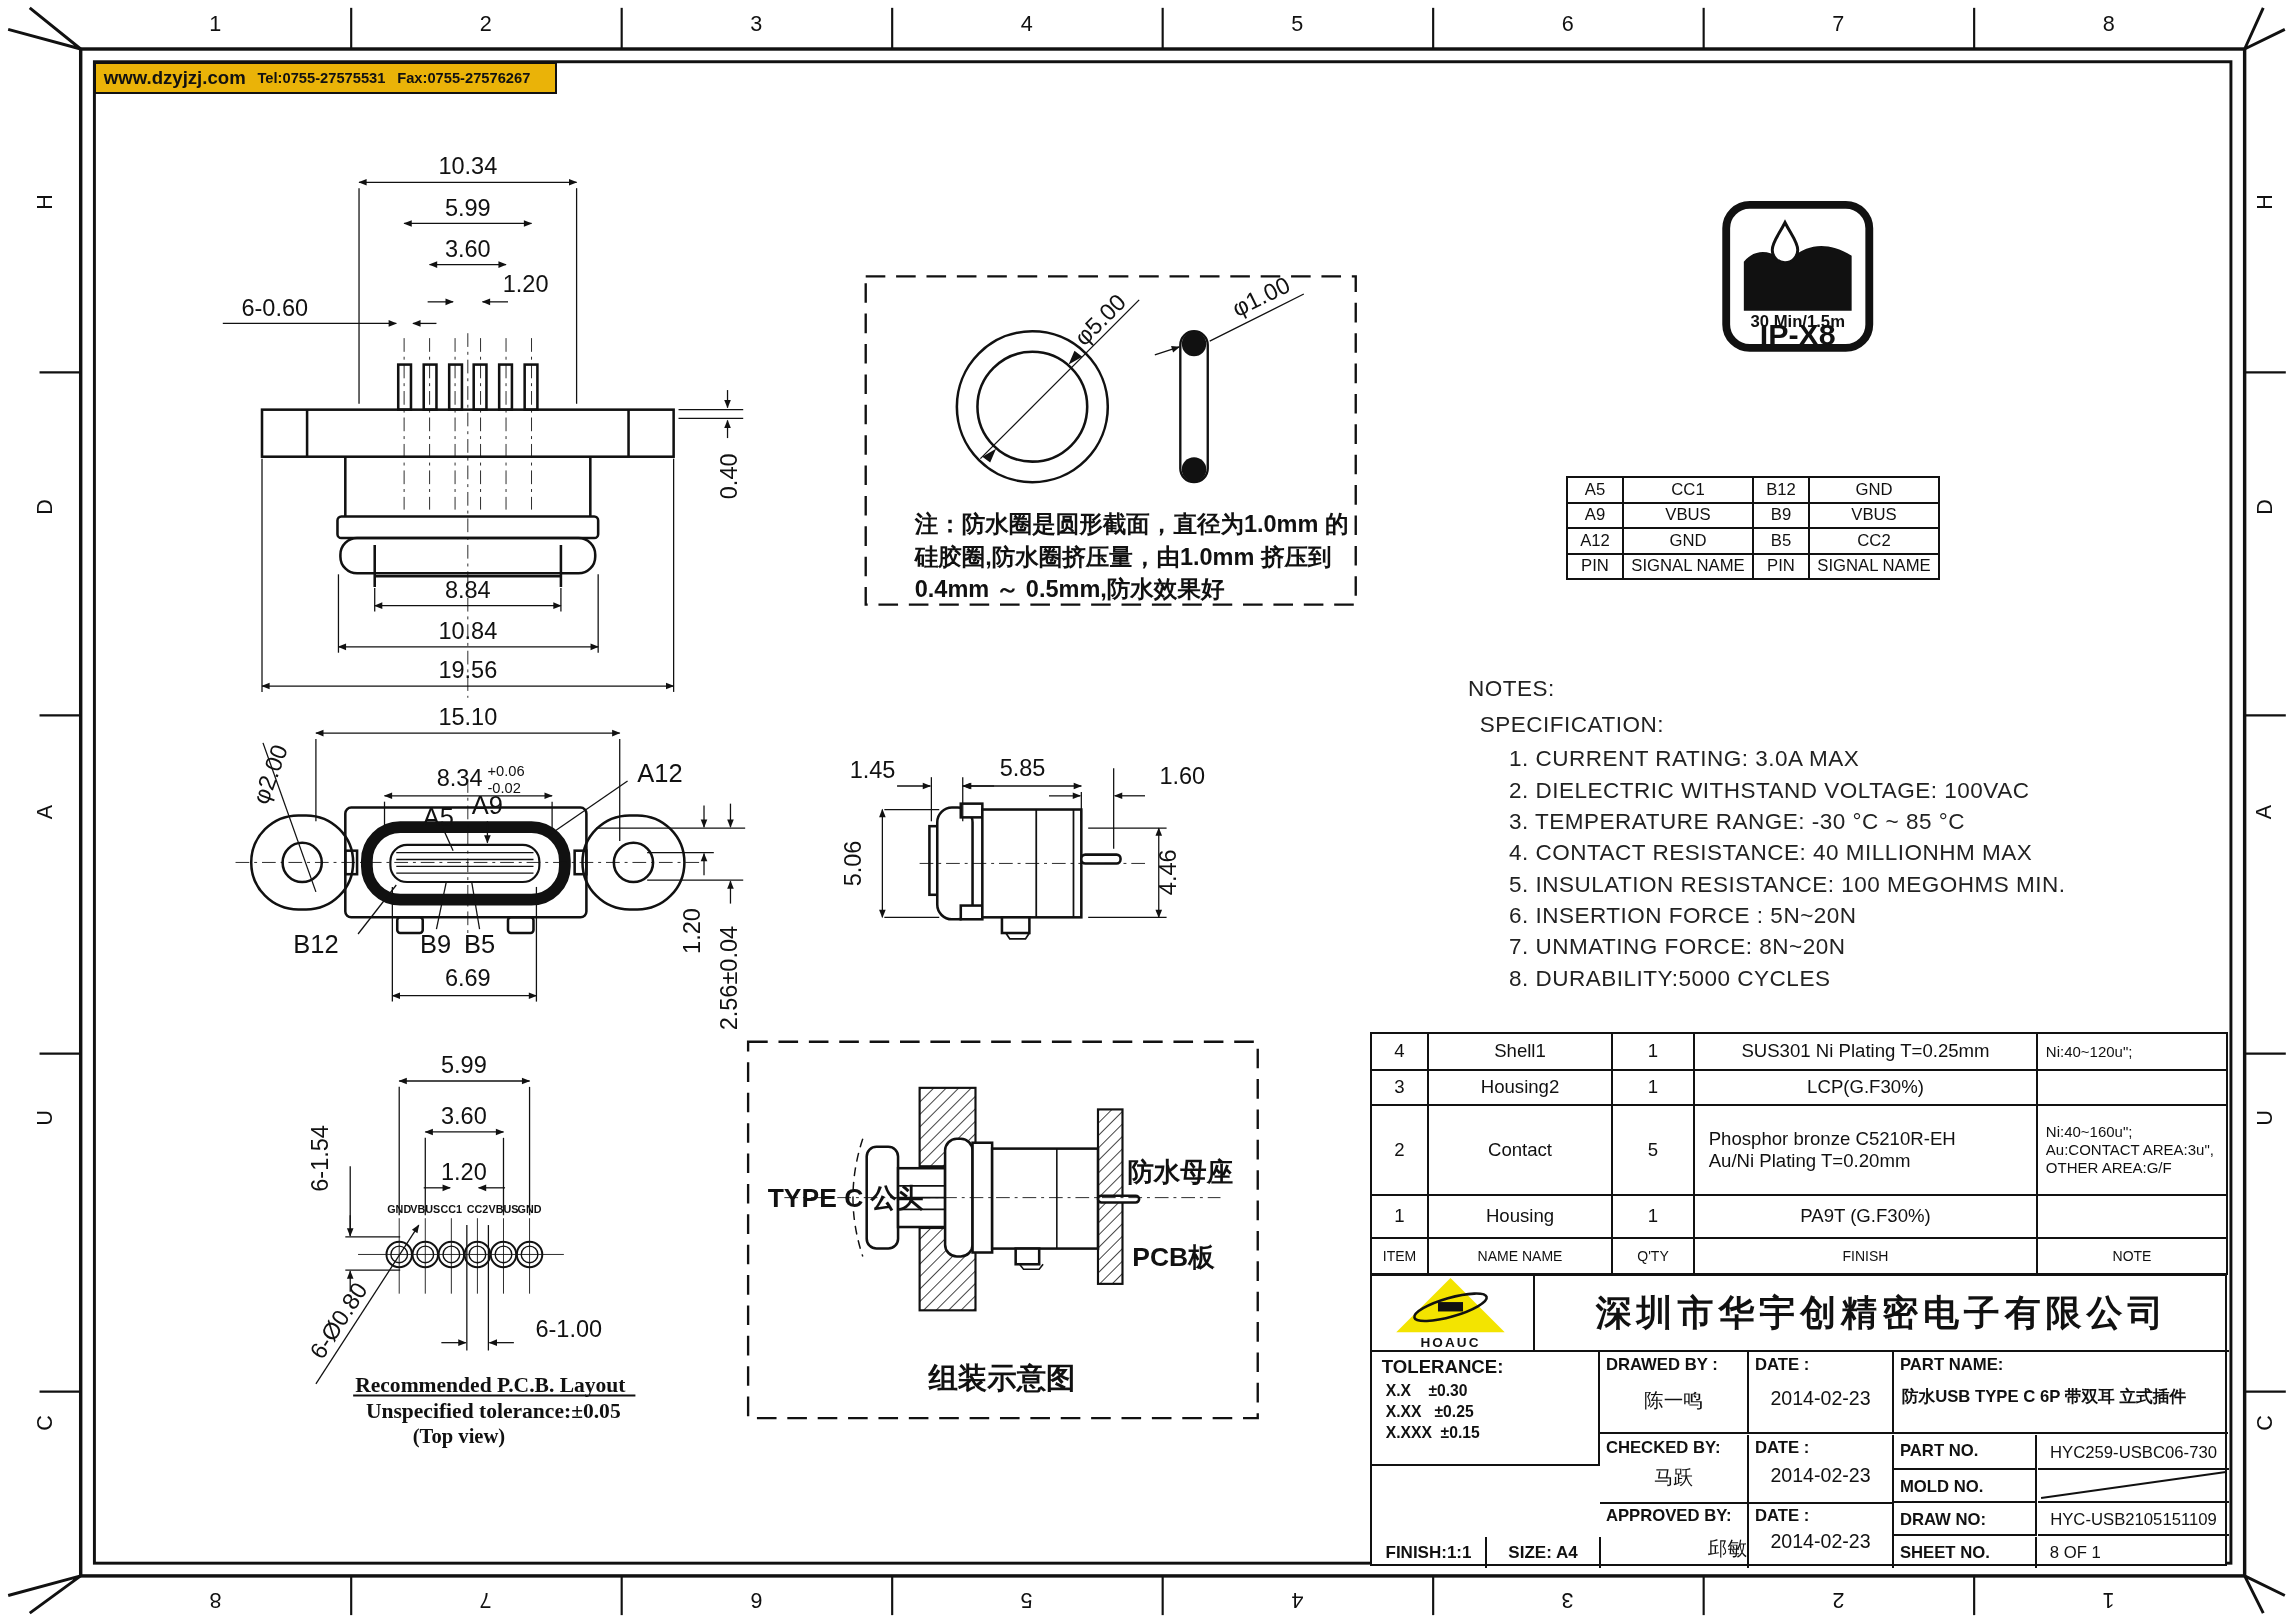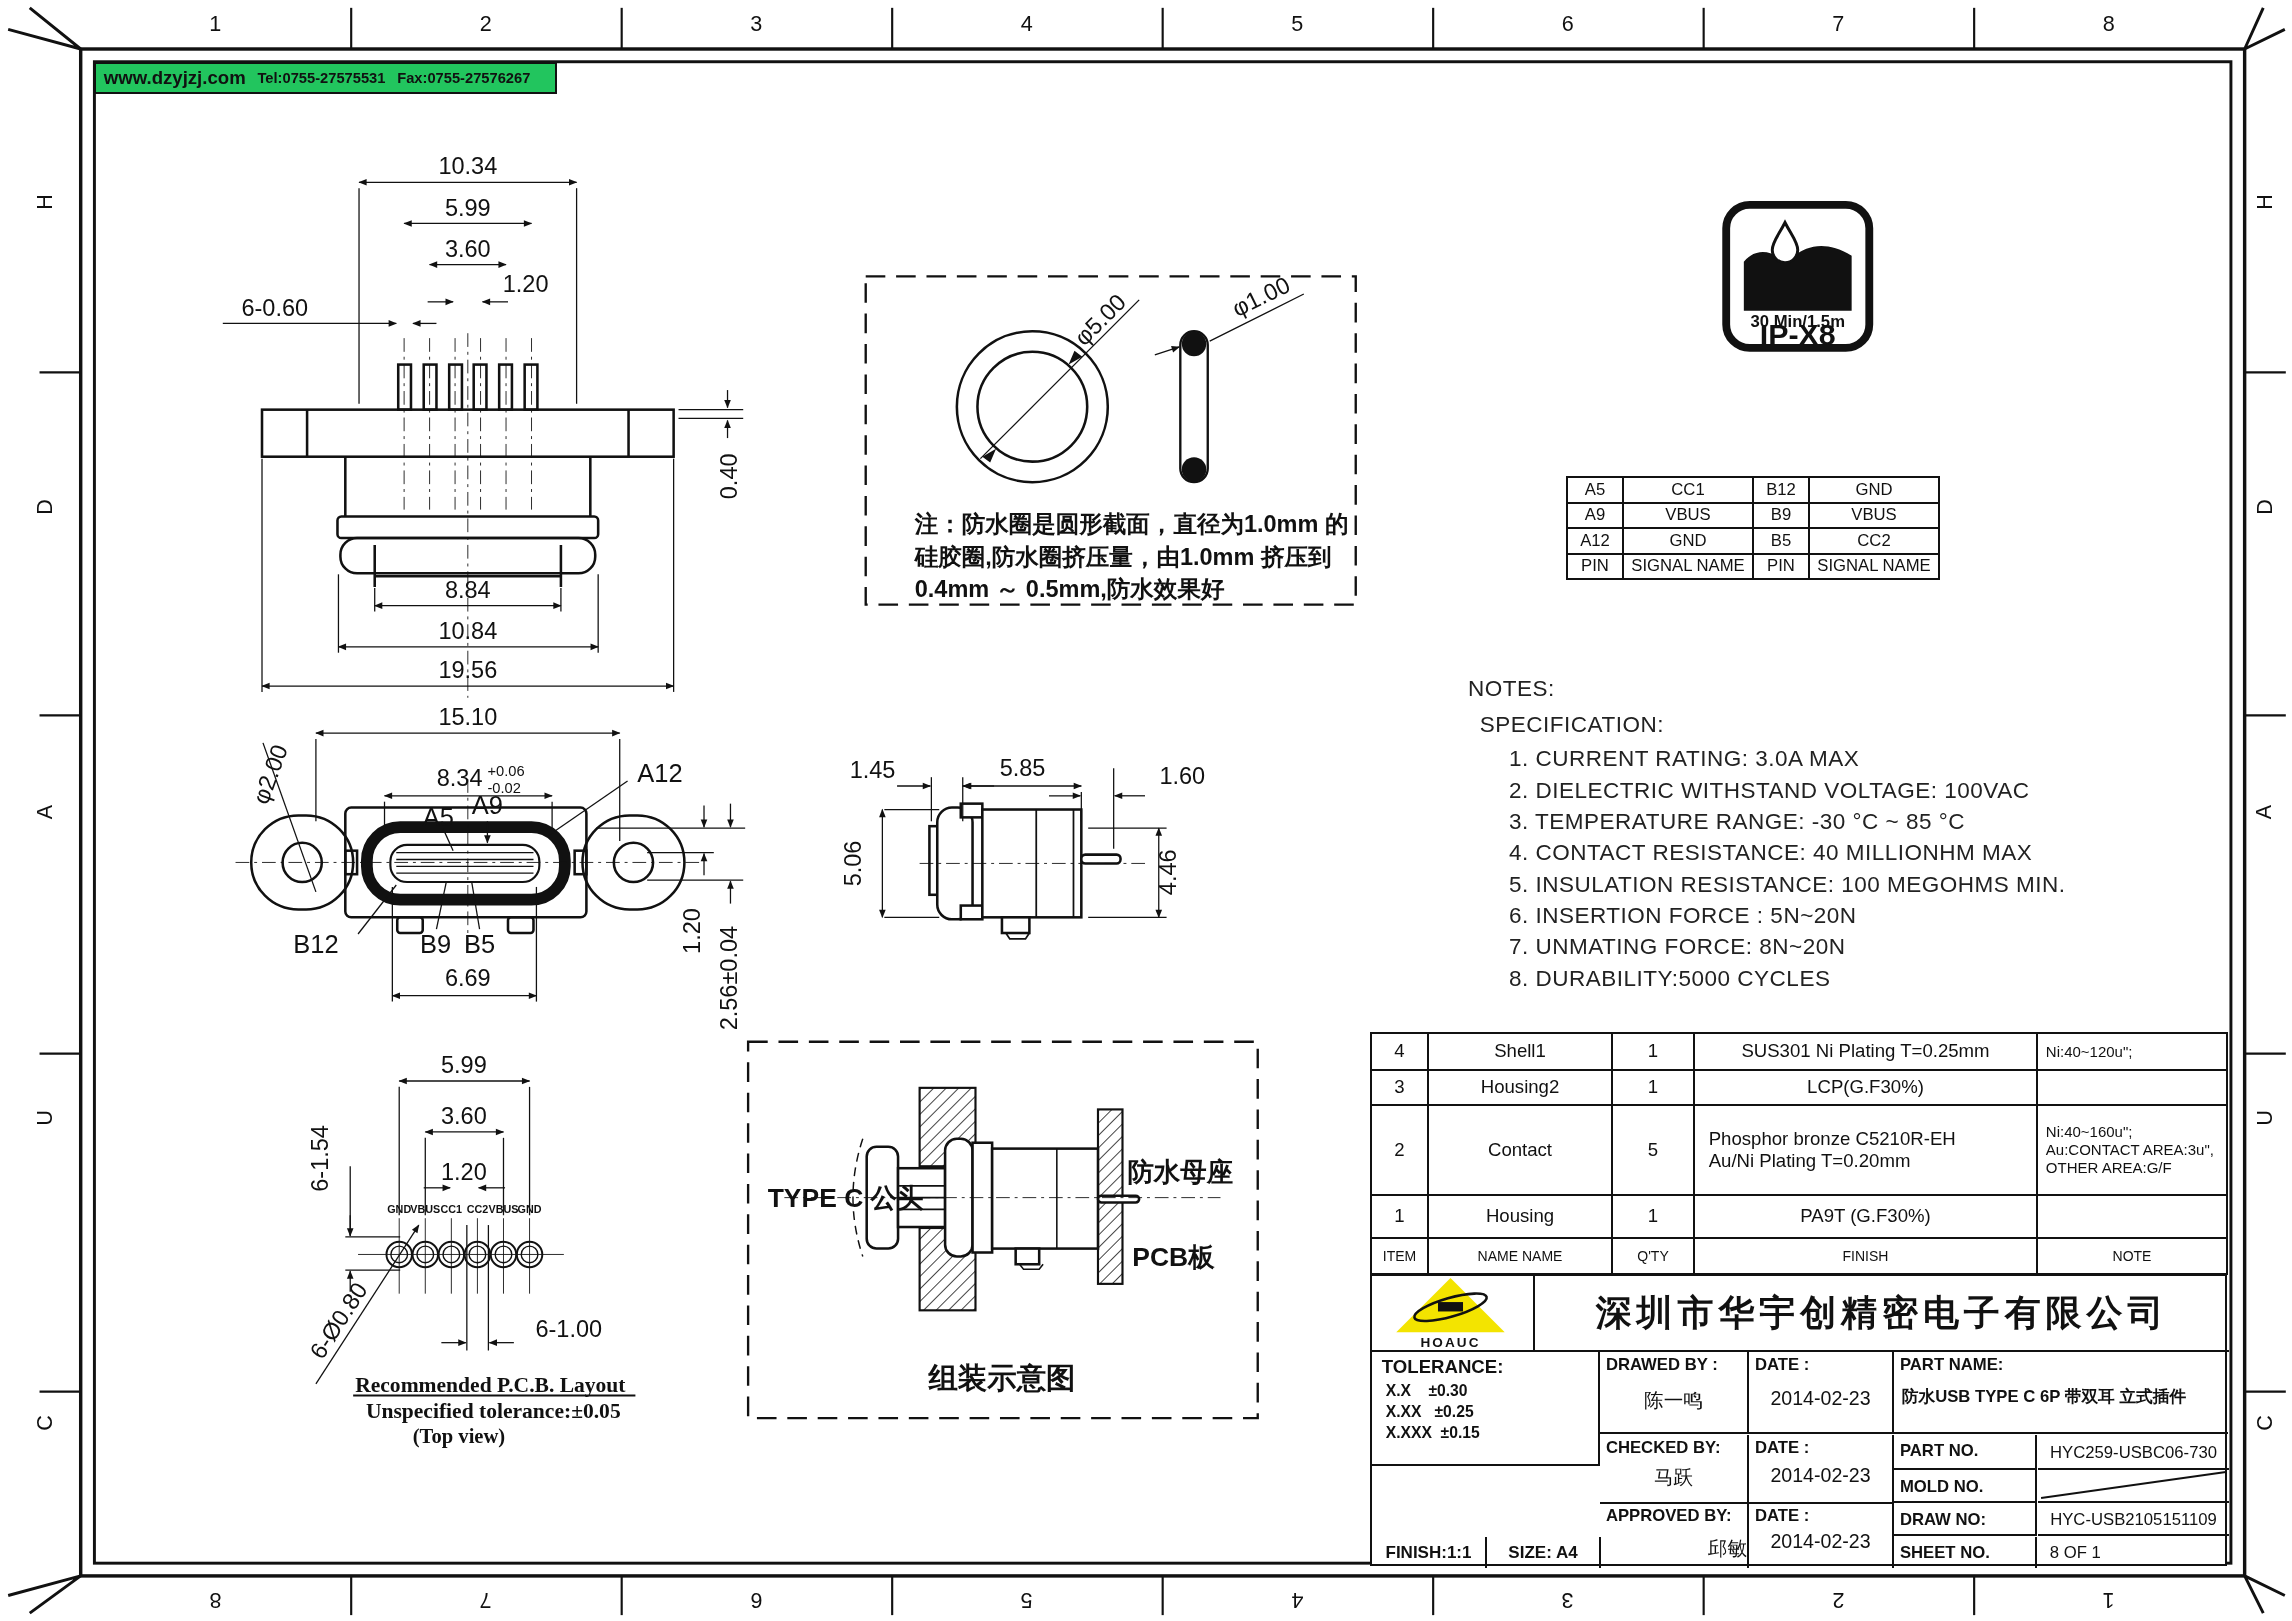--- a/index.html
+++ b/index.html
@@ -21,21 +21,21 @@
 
   
   .zoneh{display:flex;justify-content:space-around;align-items:center;font-size:21.6px;}
   .zoneh div{width:29px;text-align:center;}
   .zonev{display:flex;flex-direction:column;justify-content:space-around;align-items:center;font-size:21.6px;}
   .zonev div{transform:rotate(-90deg);}
   .zb div{transform:rotate(180deg);}
 
   
   .hdrbox{left:94px;top:62px;width:463px;height:32px;border:2.9px solid #111;
-          display:flex;align-items:center;box-sizing:border-box;background:#22c55e;}
+          display:flex;align-items:center;box-sizing:border-box;background:#eab308;}
   .hdr-web{font-weight:bold;font-size:18.6px;margin-left:7.8px;}
   .hdr-tel,.hdr-fax{font-weight:bold;font-size:14.7px;margin-left:11.8px;}
 
   
   .pintable{border-collapse:collapse;table-layout:fixed;width:372px;background:#fff;}
   .pintable td{border:2.5px solid #111;height:23.5px;text-align:center;font-size:16.7px;padding:0;overflow:hidden;}
 
   
   .notes{font-size:22.5px;letter-spacing:0.5px;line-height:1.0;color:#222;}
   .notes .n-title{margin-bottom:13.7px;}

